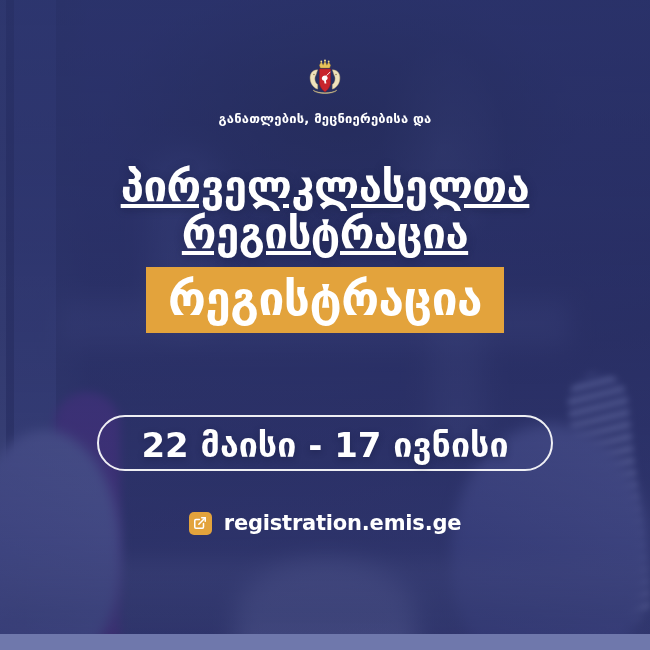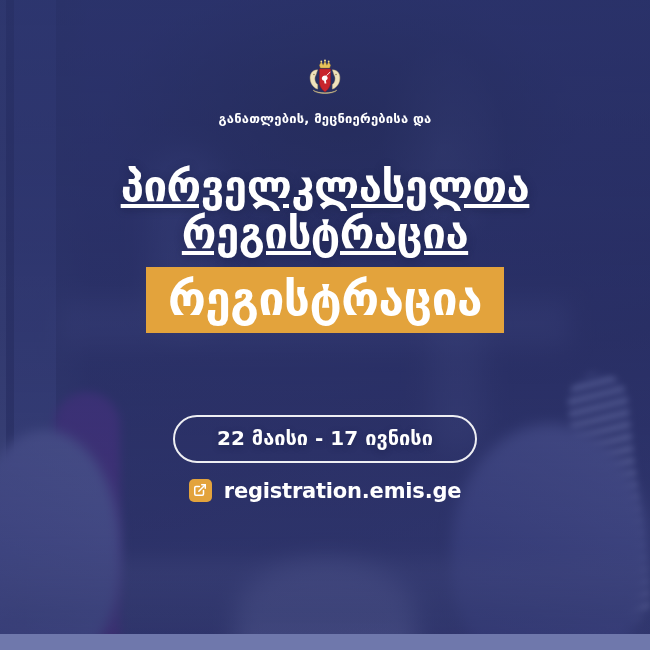--- a/index.html
+++ b/index.html
@@ -191,33 +191,33 @@
     line-height: 1;
     padding: 9px 22px 11px;
     letter-spacing: -0.5px;
     white-space: nowrap;
   }
 
   .date-pill {
     margin-top: 82px;
     border: 2px solid rgba(255,255,255,0.92);
     border-radius: 30px;
-    padding: 11px 42px 13px;
-    color: #ffffff;
-    font-weight: 700;
-    font-size: 20px;
+    padding: 11px 42px 7px;
+    color: #ffffff;
+    font-weight: 700;
+    font-size: 34px;
     line-height: 1;
     white-space: nowrap;
     text-shadow: 0 2px 6px rgba(20,26,60,0.4);
   }
 
   .url-row {
-    margin-top: 16px;
+    margin-top: 40px;
     display: flex;
-    align-items: flex-start;
+    align-items: flex-end;
     gap: 12px;
   }
   .ext-icon {
     width: 23px; height: 23px;
     border-radius: 5px;
     background: #e3a33c;
     display: flex; align-items: center; justify-content: center;
     flex: 0 0 auto;
   }
   .url-text {

